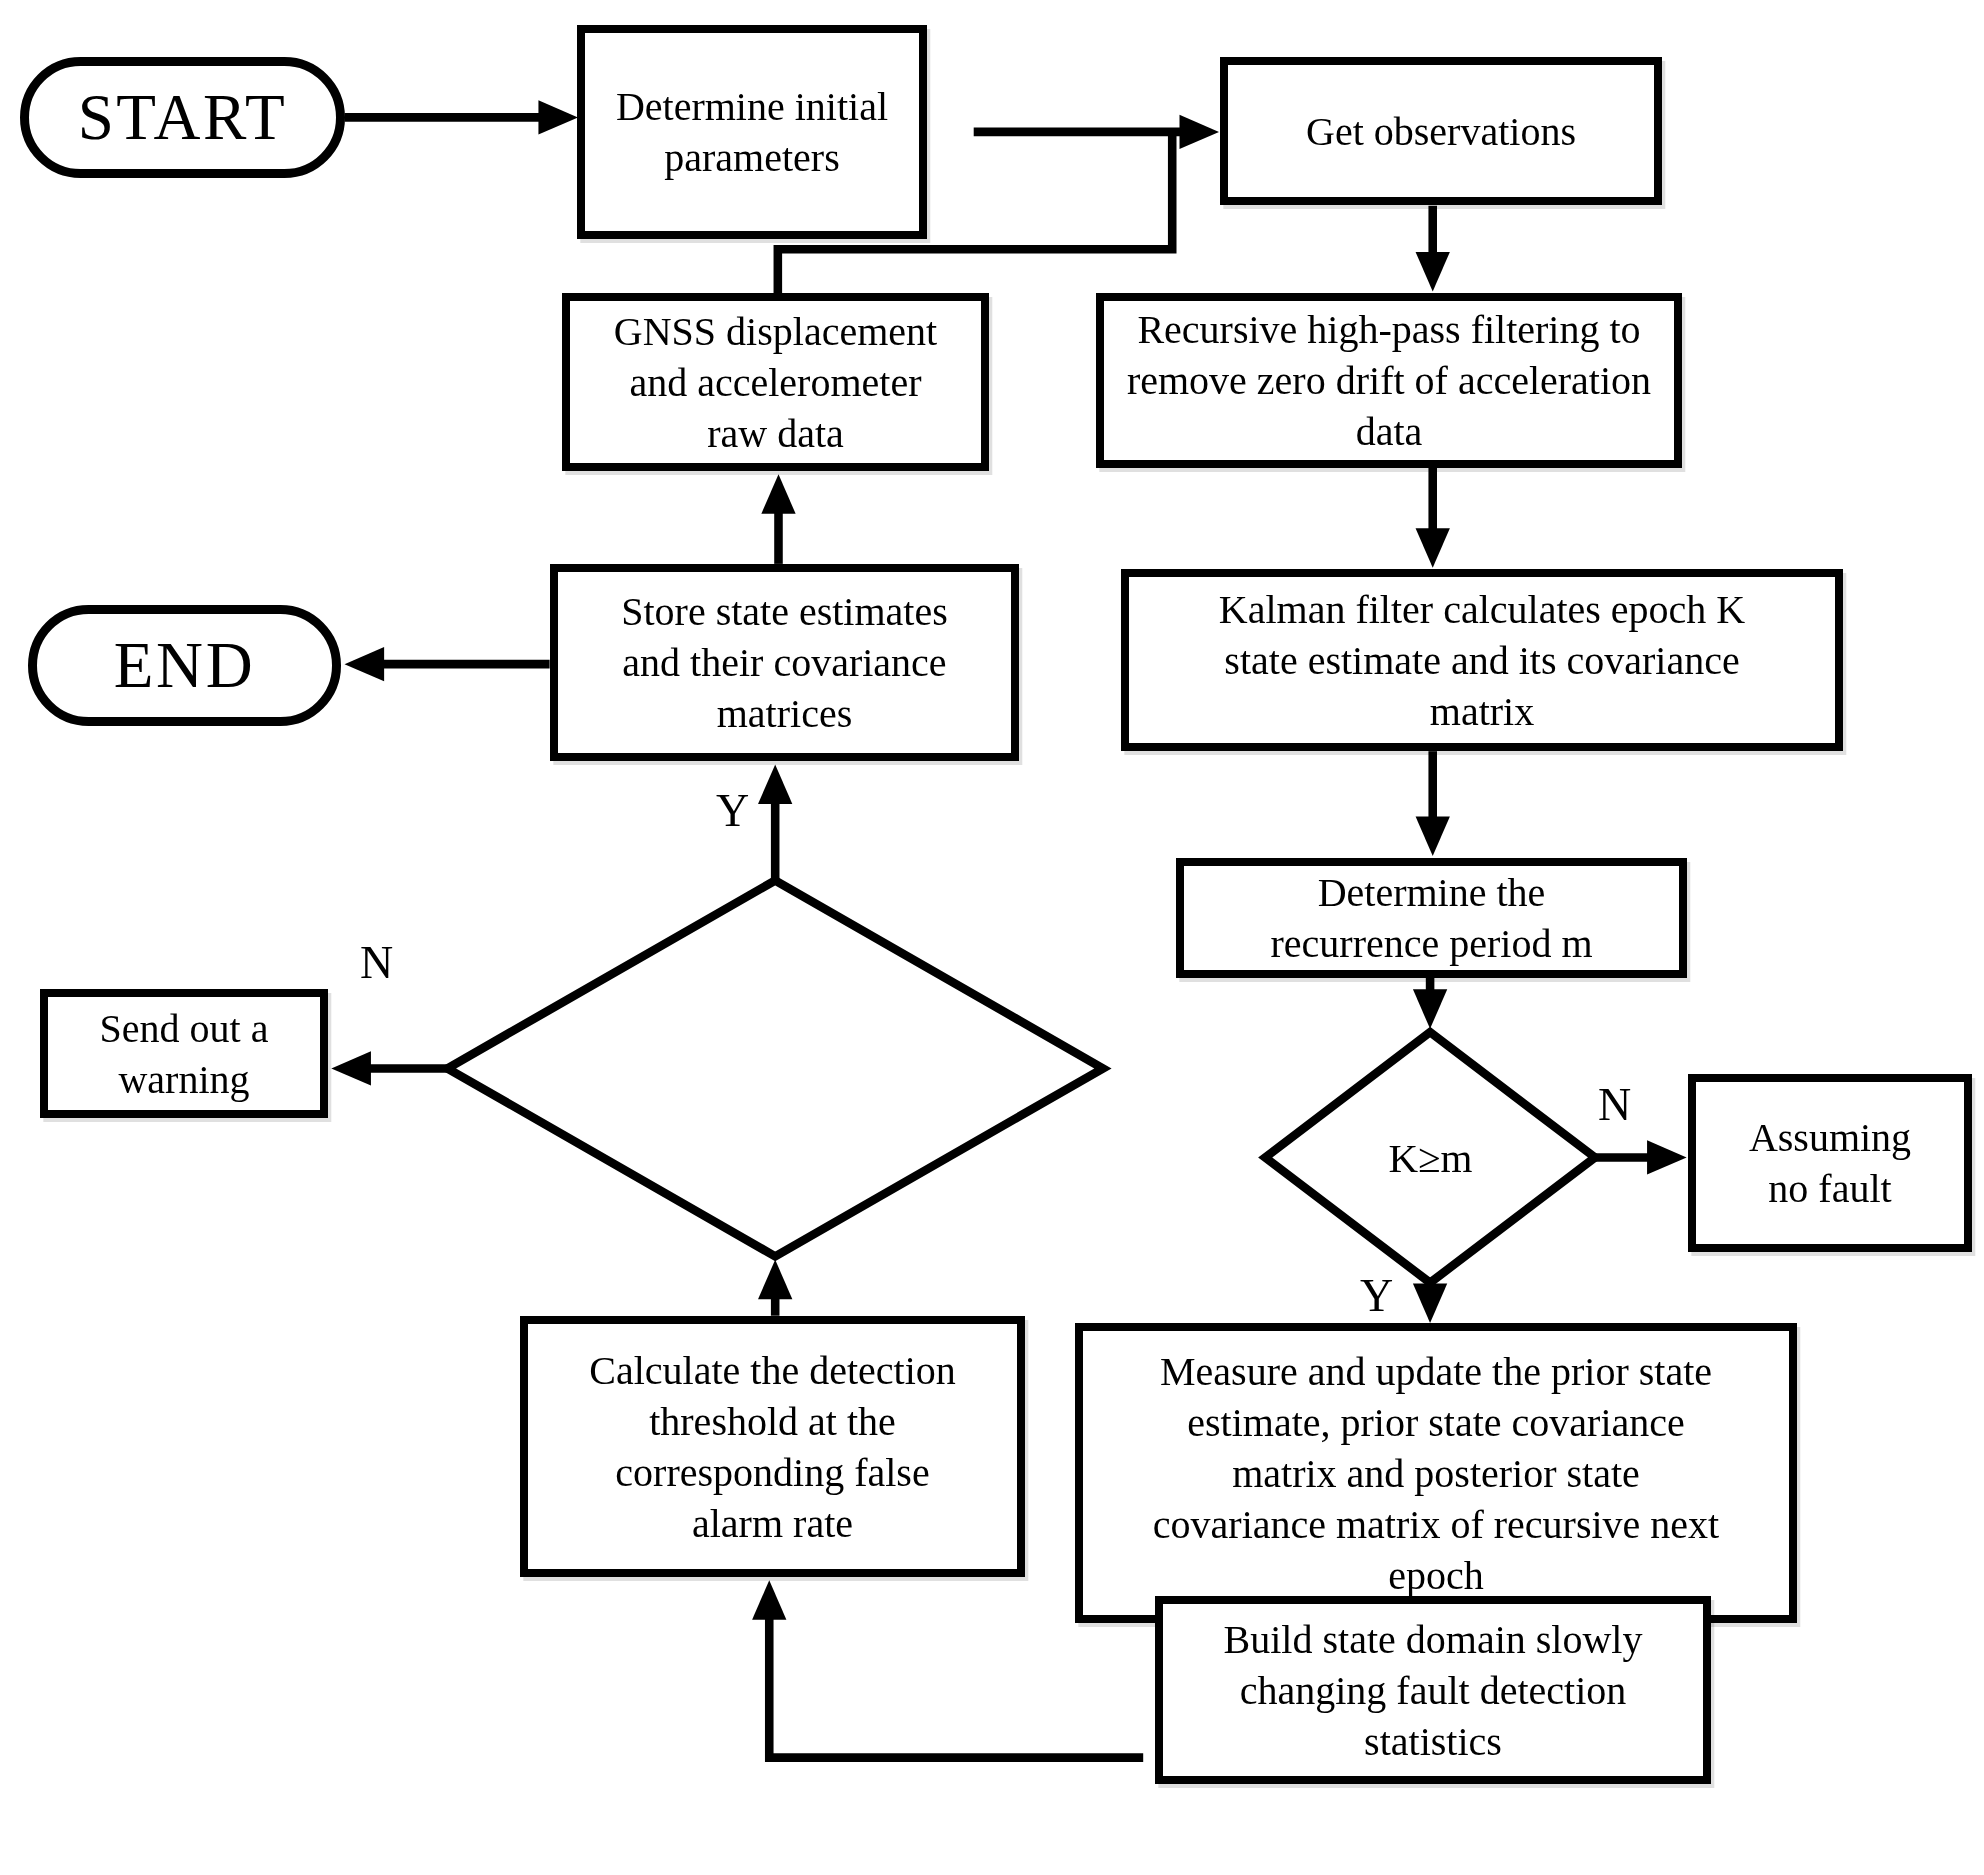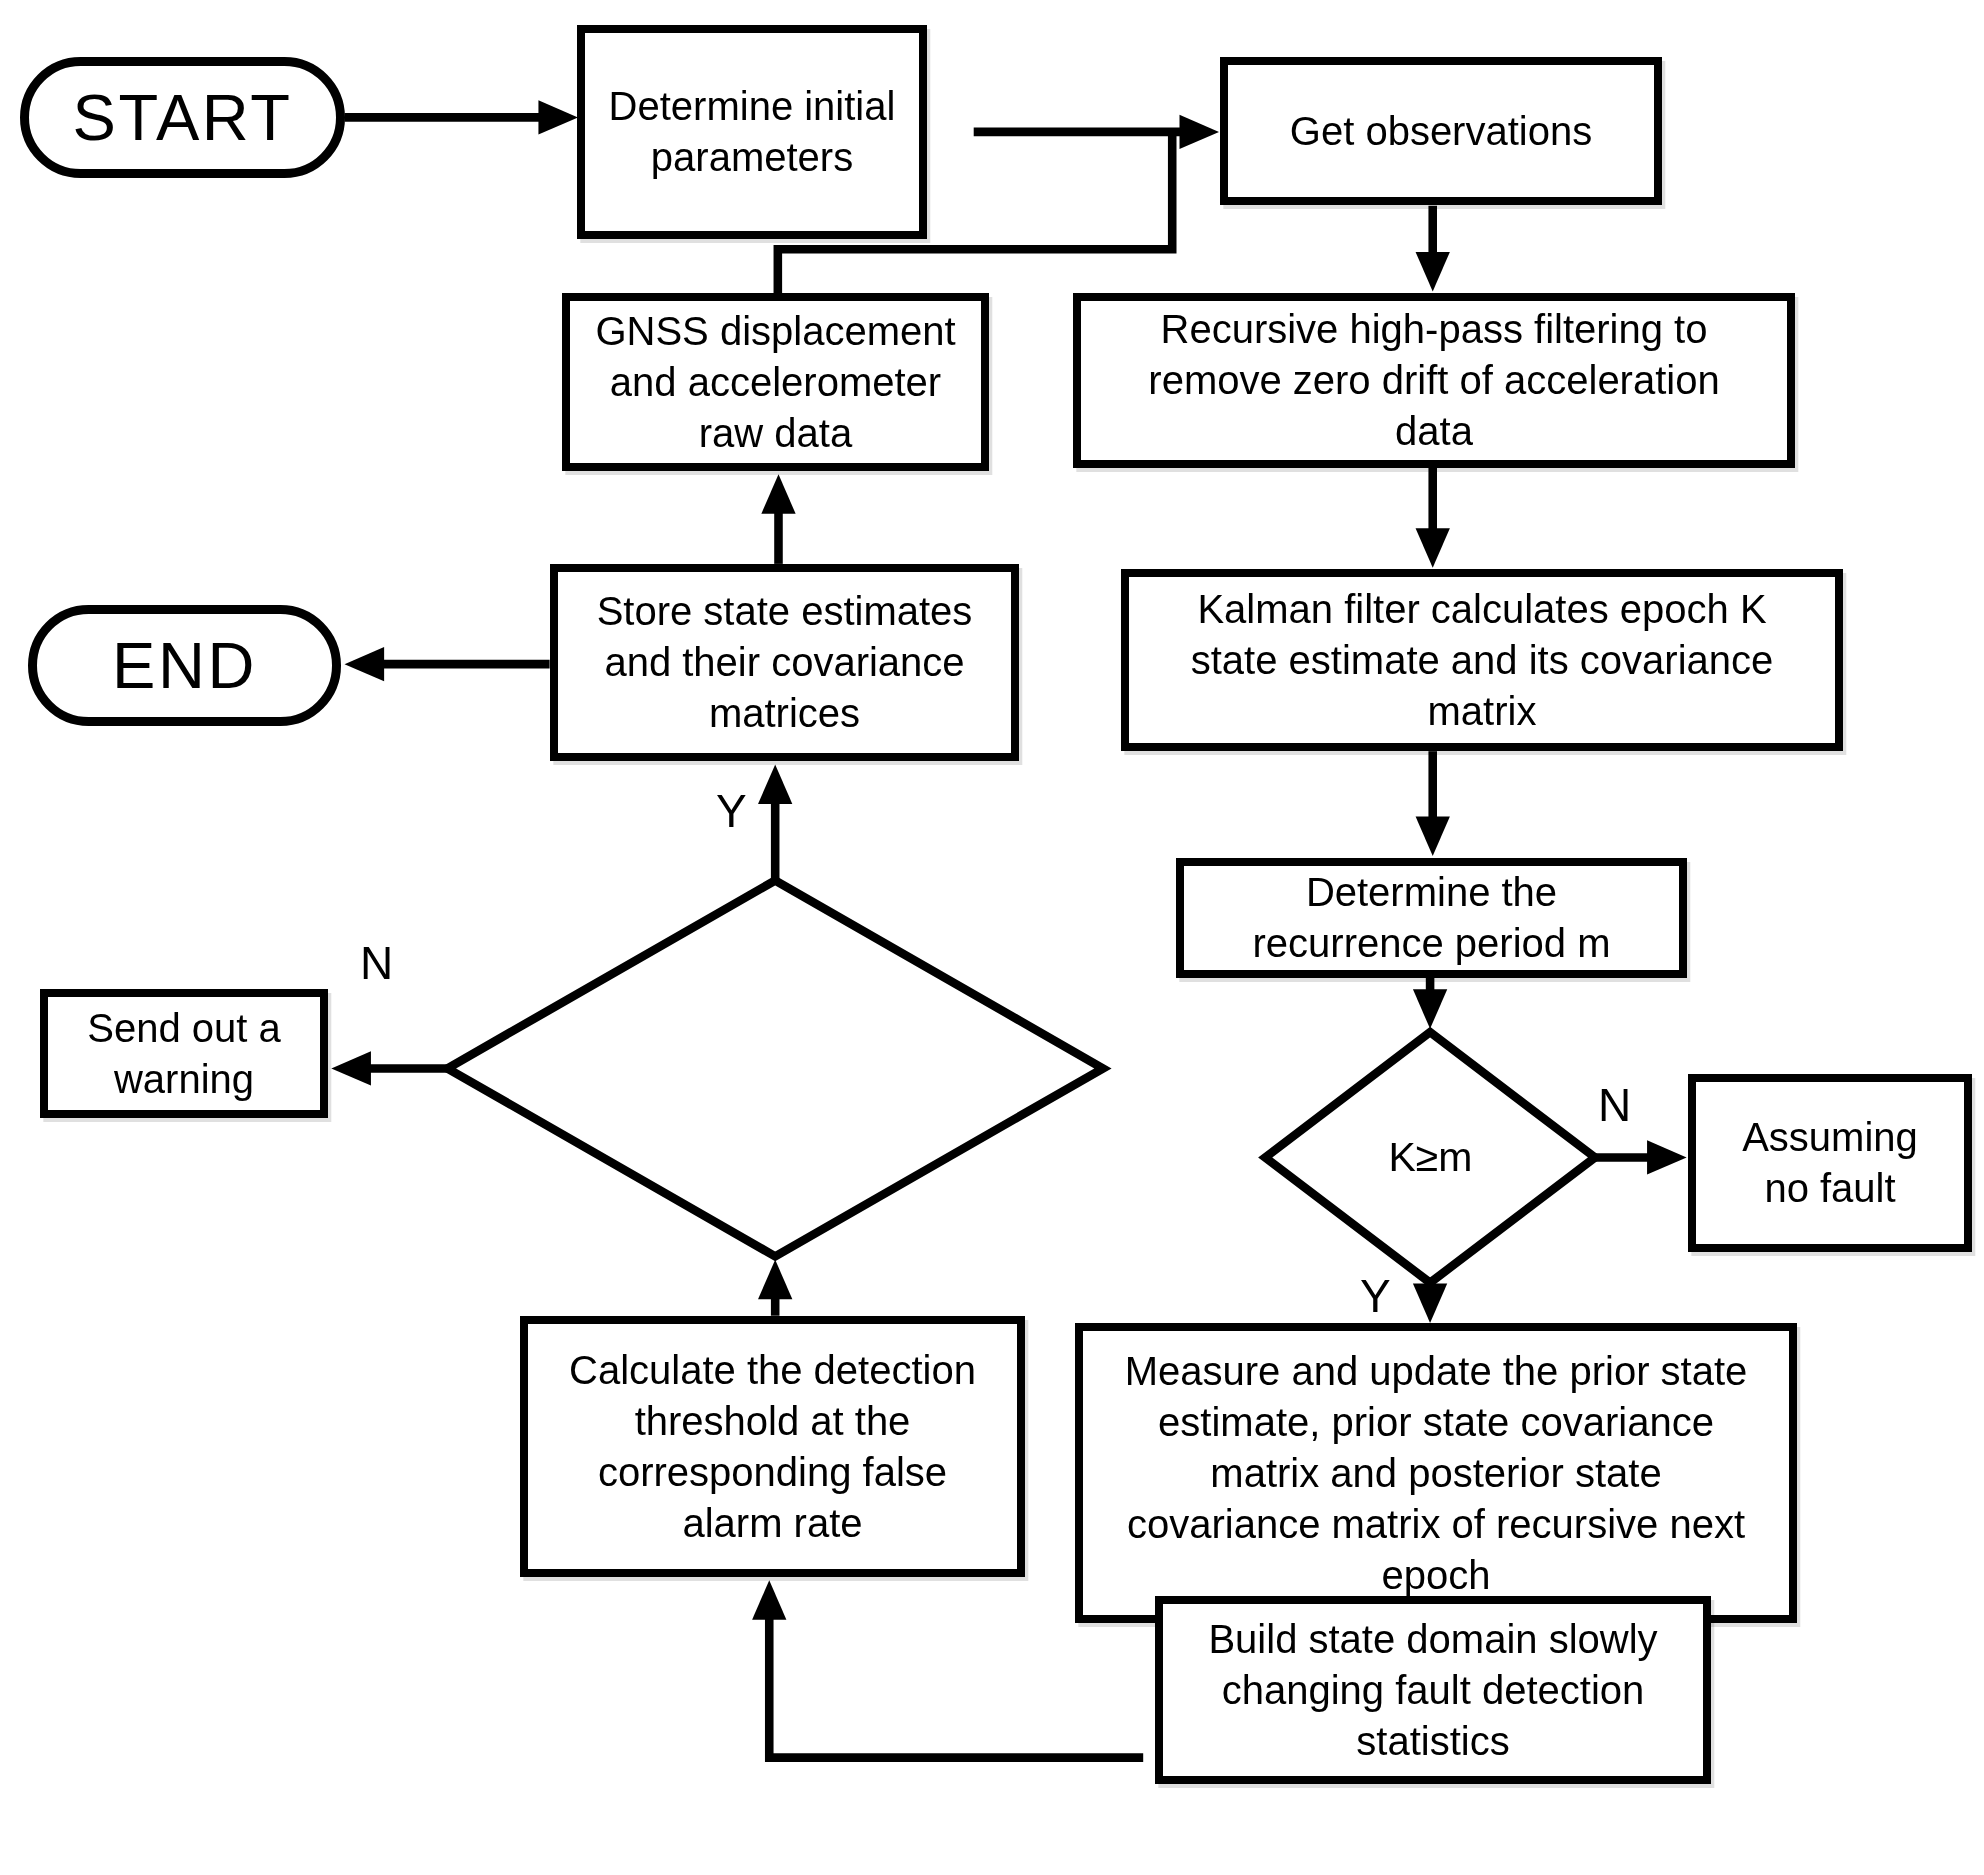--- a/index.html
+++ b/index.html
@@ -1,21 +1,21 @@
 <!DOCTYPE html>
 <html style="font-size:10.6px"><head>
 <meta charset="utf-8">
 <style>
   html,body{margin:0;padding:0;background:#ffffff;}
   #canvas{
     position:relative;
     width:1985px;
     height:1875px;
     background:#ffffff;
-    font-family:Liberation Sans, sans-serif;
+    font-family:Liberation Serif, serif;
     color:#000;
   }
   #edges{position:absolute;left:0;top:0;width:1985px;height:1875px;}
   #edges line, #edges polyline{stroke:#000;stroke-width:13;fill:none;}
   #edges polygon.head{fill:#000;stroke:none;}
   #edges polygon.diamond{fill:#ffffff;stroke:#000;stroke-width:13;}
   .node{
     position:absolute;
     box-sizing:border-box;
     background:#ffffff;
@@ -157,21 +157,21 @@
   <div class="node" style="left:1220px;top:57px;width:442px;height:148px;">
     <div>Get observations</div>
   </div>
 
   <div class="node" style="left:562px;top:293px;width:427px;height:178px;">
     <div>GNSS displacement</div>
     <div>and accelerometer</div>
     <div>raw data</div>
   </div>
 
-  <div class="node" style="left:1073px;top:293px;width:722px;height:175px;">
+  <div class="node" style="left:1096px;top:293px;width:586px;height:175px;">
     <div>Recursive high-pass filtering to</div>
     <div>remove zero drift of acceleration</div>
     <div>data</div>
   </div>
 
   <div class="node" style="left:550px;top:564px;width:469px;height:197px;">
     <div>Store state estimates</div>
     <div>and their covariance</div>
     <div>matrices</div>
   </div>

